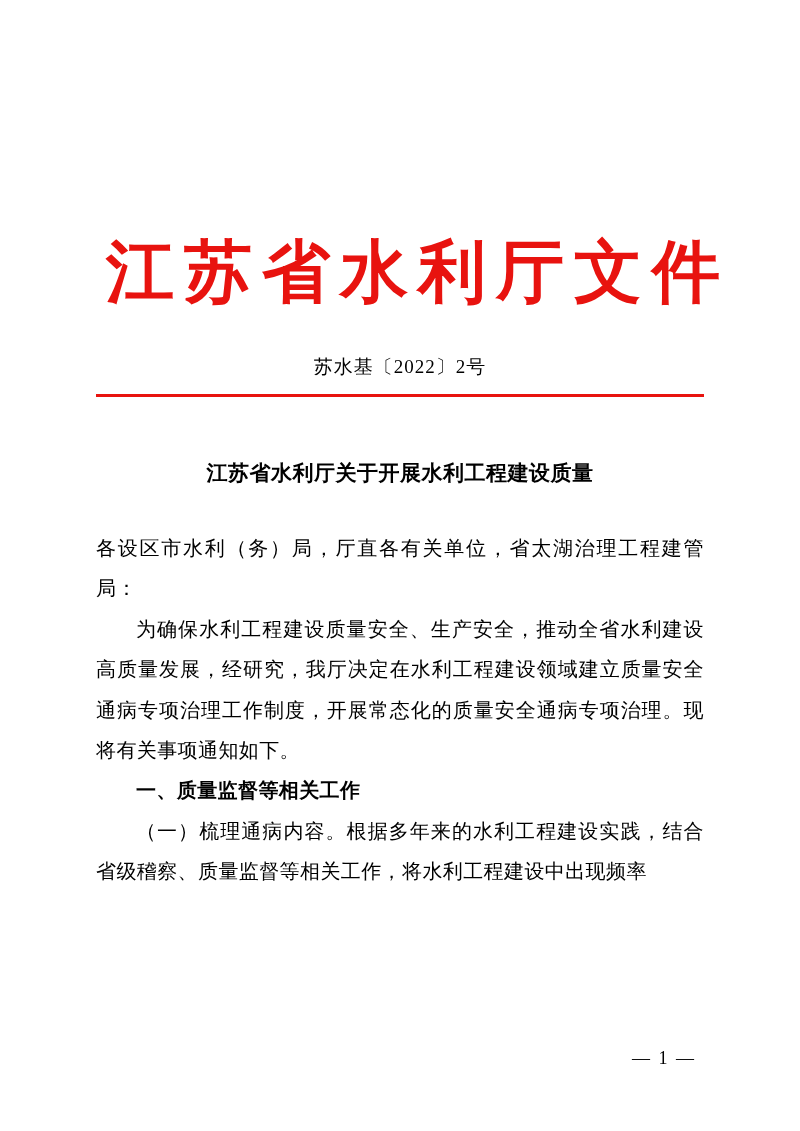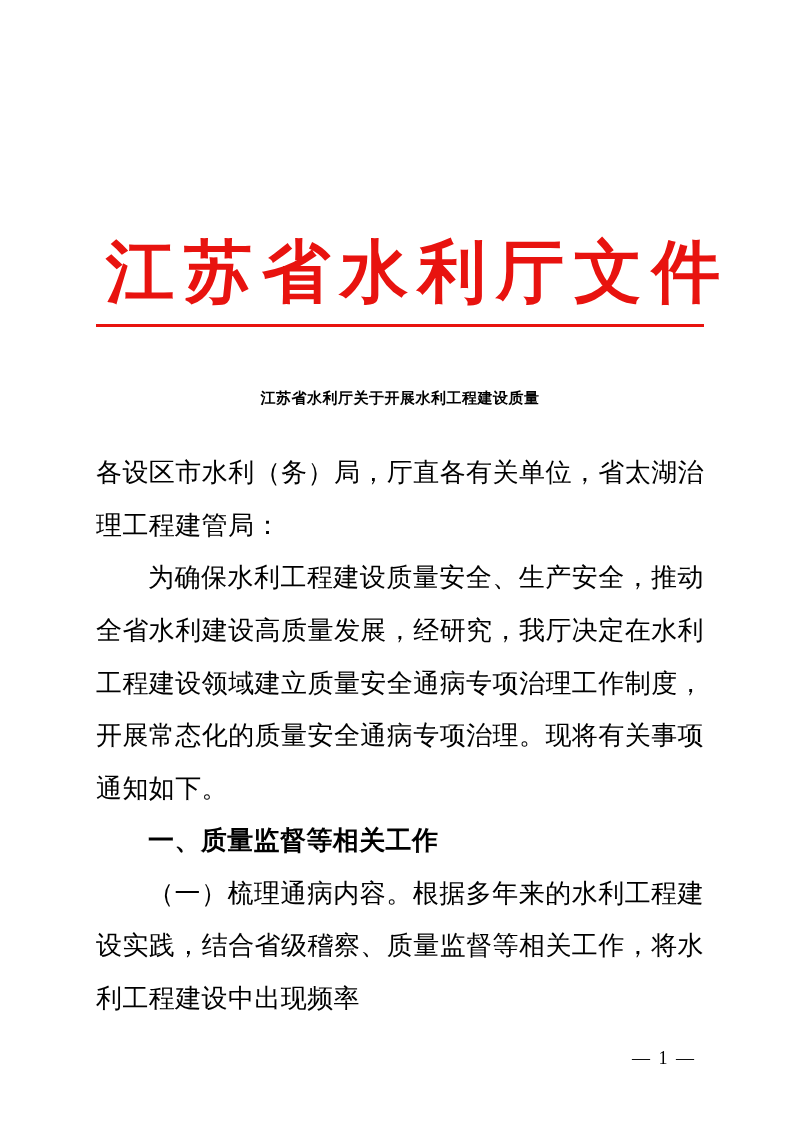--- a/index.html
+++ b/index.html
@@ -45,32 +45,32 @@
   }
   .red-rule {
     margin-top: 14px;
     height: 3px;
     background: #e8130f;
     width: 100%;
   }
   .doc-subject {
     margin-top: 58px;
     text-align: center;
-    font-size: 15px;
+    font-size: 21px;
     font-weight: bold;
     line-height: 1.75;
     letter-spacing: 0.5px;
     font-family: "DejaVu Serif", "Liberation Serif", serif;
   }
   .doc-subject .line {
     display: block;
   }
   .body-text {
     margin-top: 36px;
-    font-size: 26px;
+    font-size: 20px;
     line-height: 2.02;
     letter-spacing: 0.4px;
     text-align: justify;
   }
   .body-text p {
     margin: 0;
   }
   .indent-2 {
     text-indent: 2em;
   }
@@ -94,20 +94,21 @@
 </style>
 </head>
 <body>
 
 <div class="page">
 
   <div class="doc-header">
     <div class="doc-title-red">江苏省水利厅文件</div>
   </div>
 
+  <div class="doc-number">苏水基〔2022〕2号</div>
 
   <div class="red-rule"></div>
 
   <div class="doc-subject">
     <span class="line">江苏省水利厅关于开展水利工程建设质量</span>
   </div>
 
   <div class="body-text">
     <p class="indent-0">各设区市水利（务）局，厅直各有关单位，省太湖治理工程建管局：</p>
     <p class="indent-2">为确保水利工程建设质量安全、生产安全，推动全省水利建设高质量发展，经研究，我厅决定在水利工程建设领域建立质量安全通病专项治理工作制度，开展常态化的质量安全通病专项治理。现将有关事项通知如下。</p>

